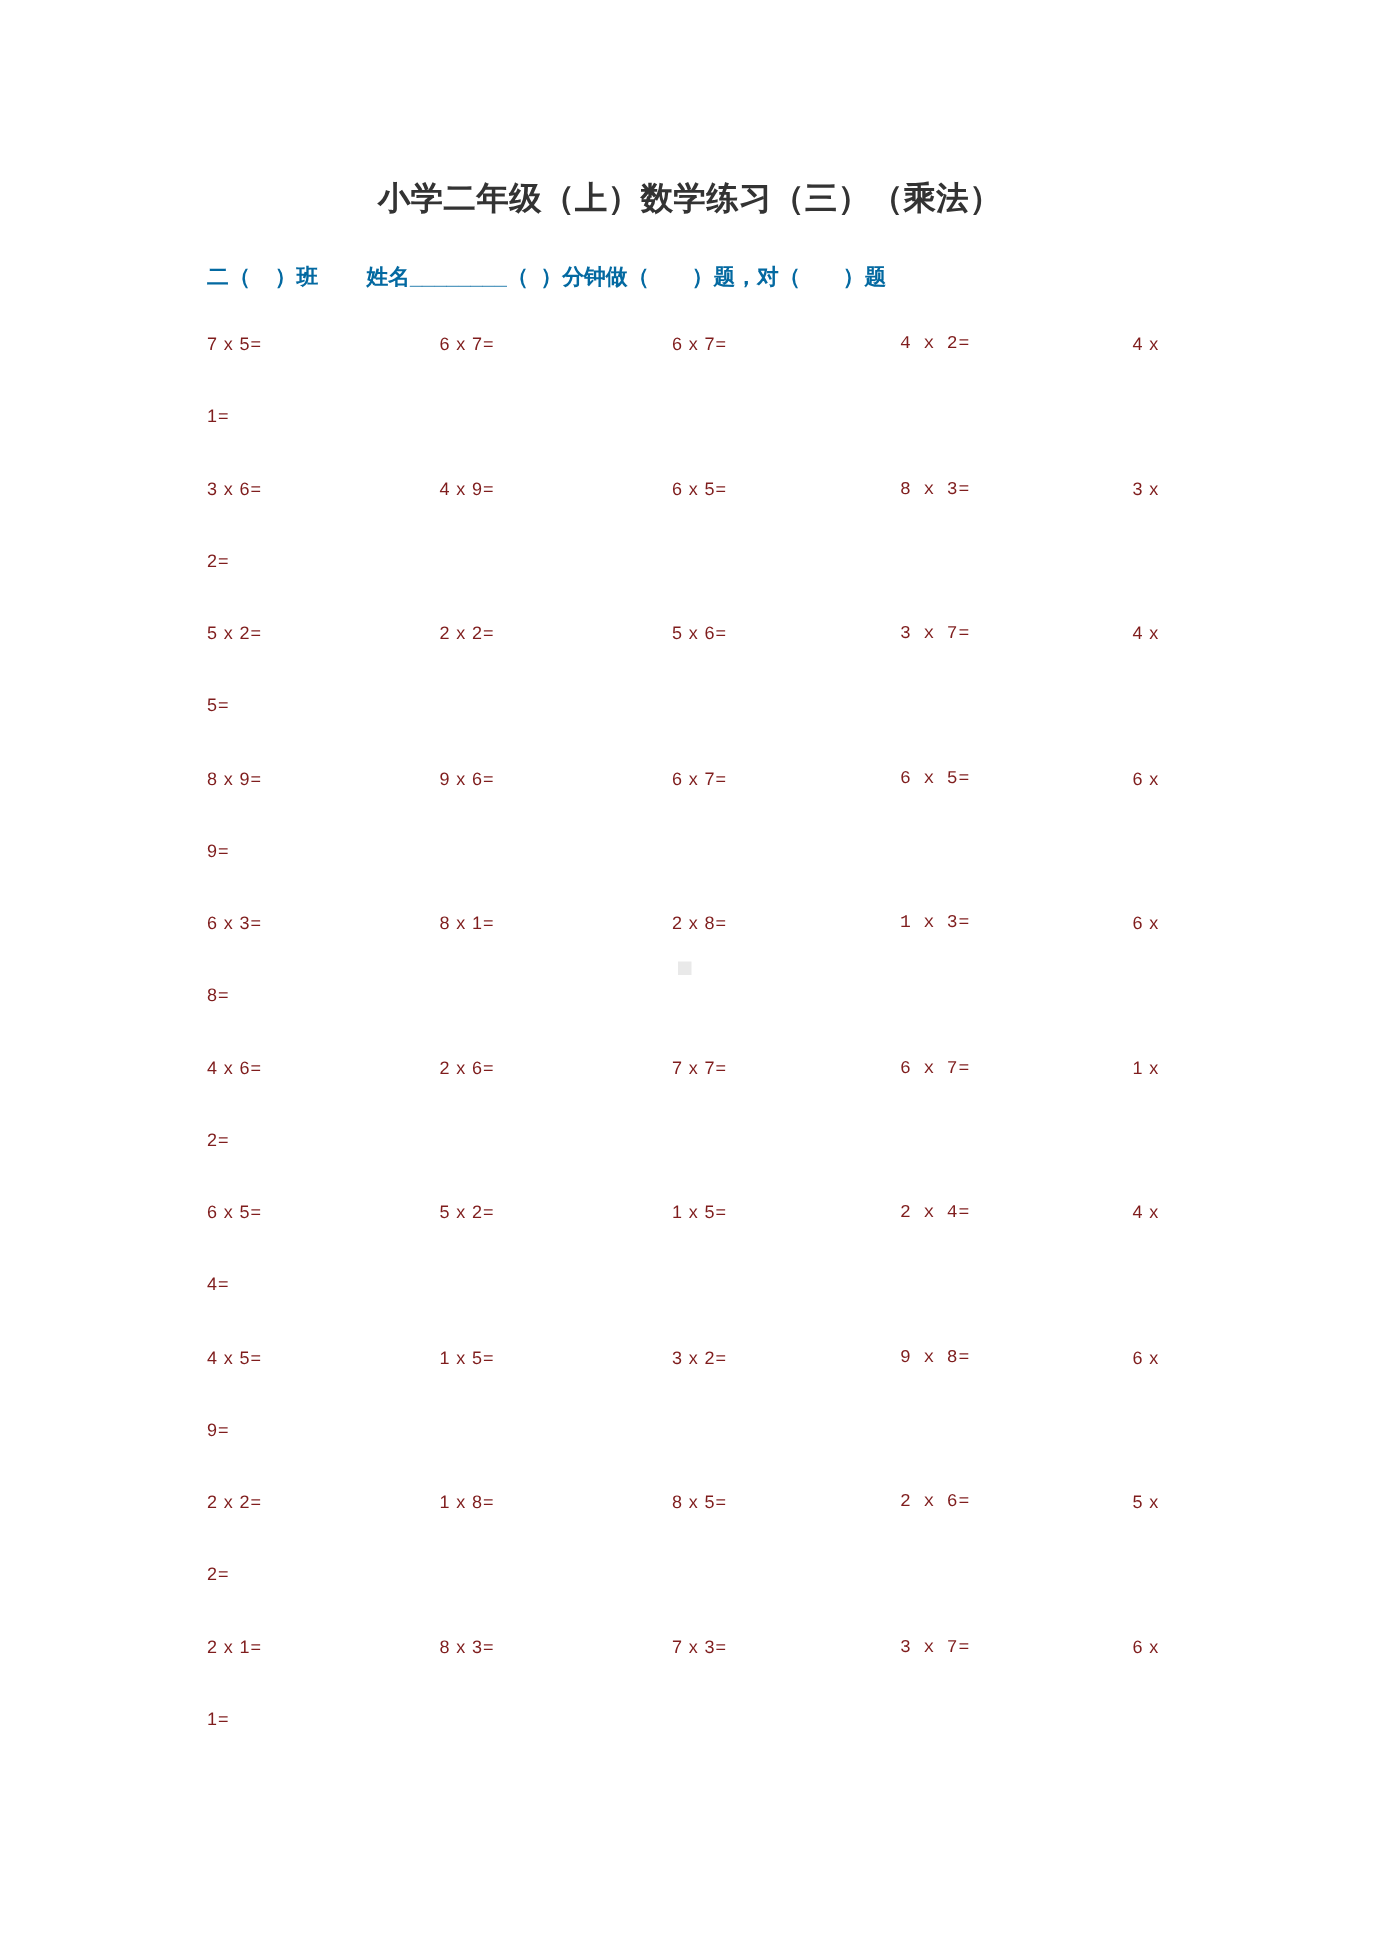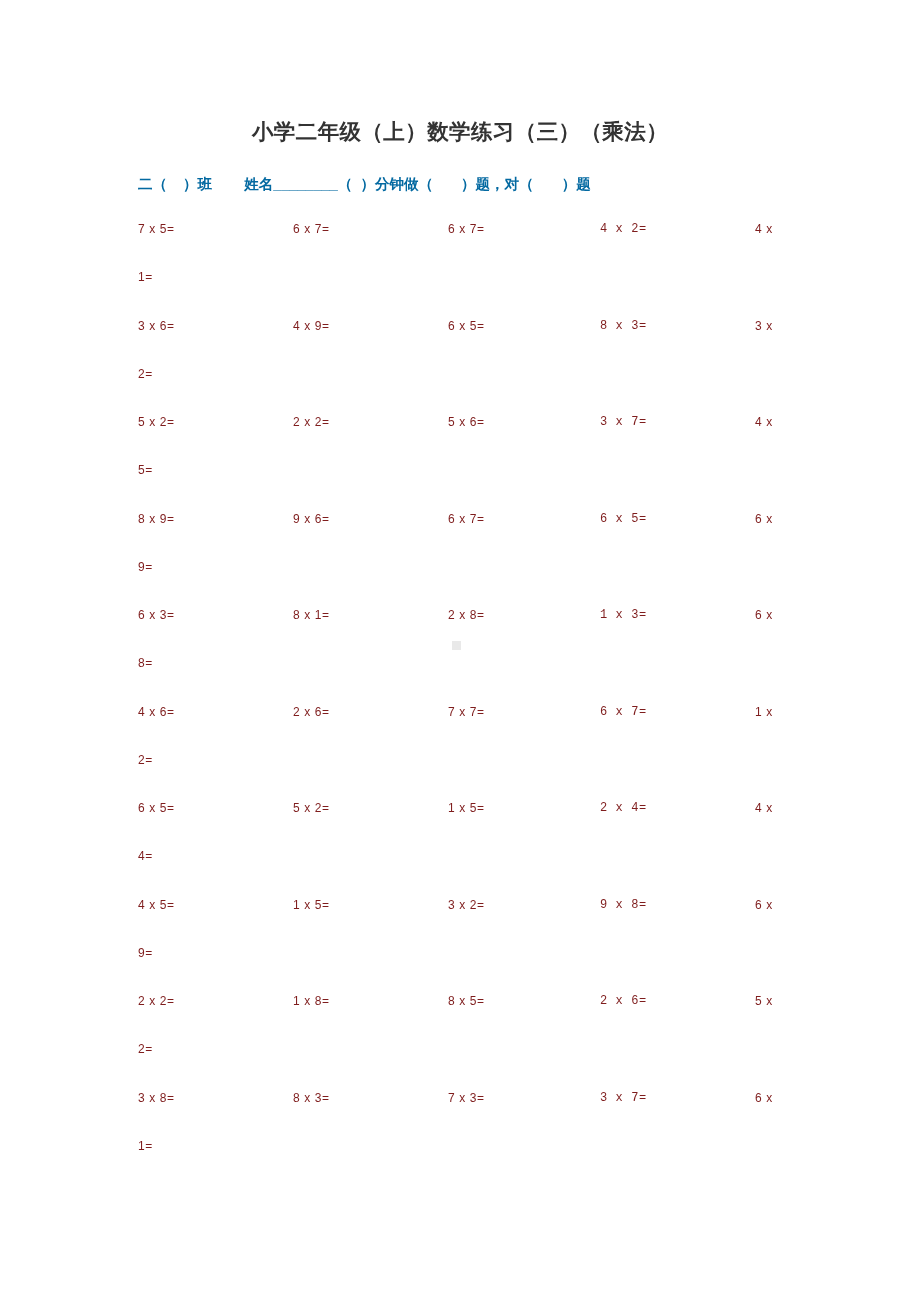--- a/index.html
+++ b/index.html
@@ -208,21 +208,21 @@
           <span class="prob c2">8 x 5=</span>
           <span class="prob c3">2 x 6=</span>
           <span class="prob c4">5 x</span>
         </div>
         <div class="prob-line">
           <span class="prob wrap">2=</span>
         </div>
       </div>
       <div class="prob-row">
         <div class="prob-line">
-          <span class="prob c0">3 x 8=</span>
+          <span class="prob c0">2 x 1=</span>
           <span class="prob c1">8 x 3=</span>
           <span class="prob c2">7 x 3=</span>
           <span class="prob c3">3 x 7=</span>
           <span class="prob c4">6 x</span>
         </div>
         <div class="prob-line">
           <span class="prob wrap">1=</span>
         </div>
       </div>
     </div>

